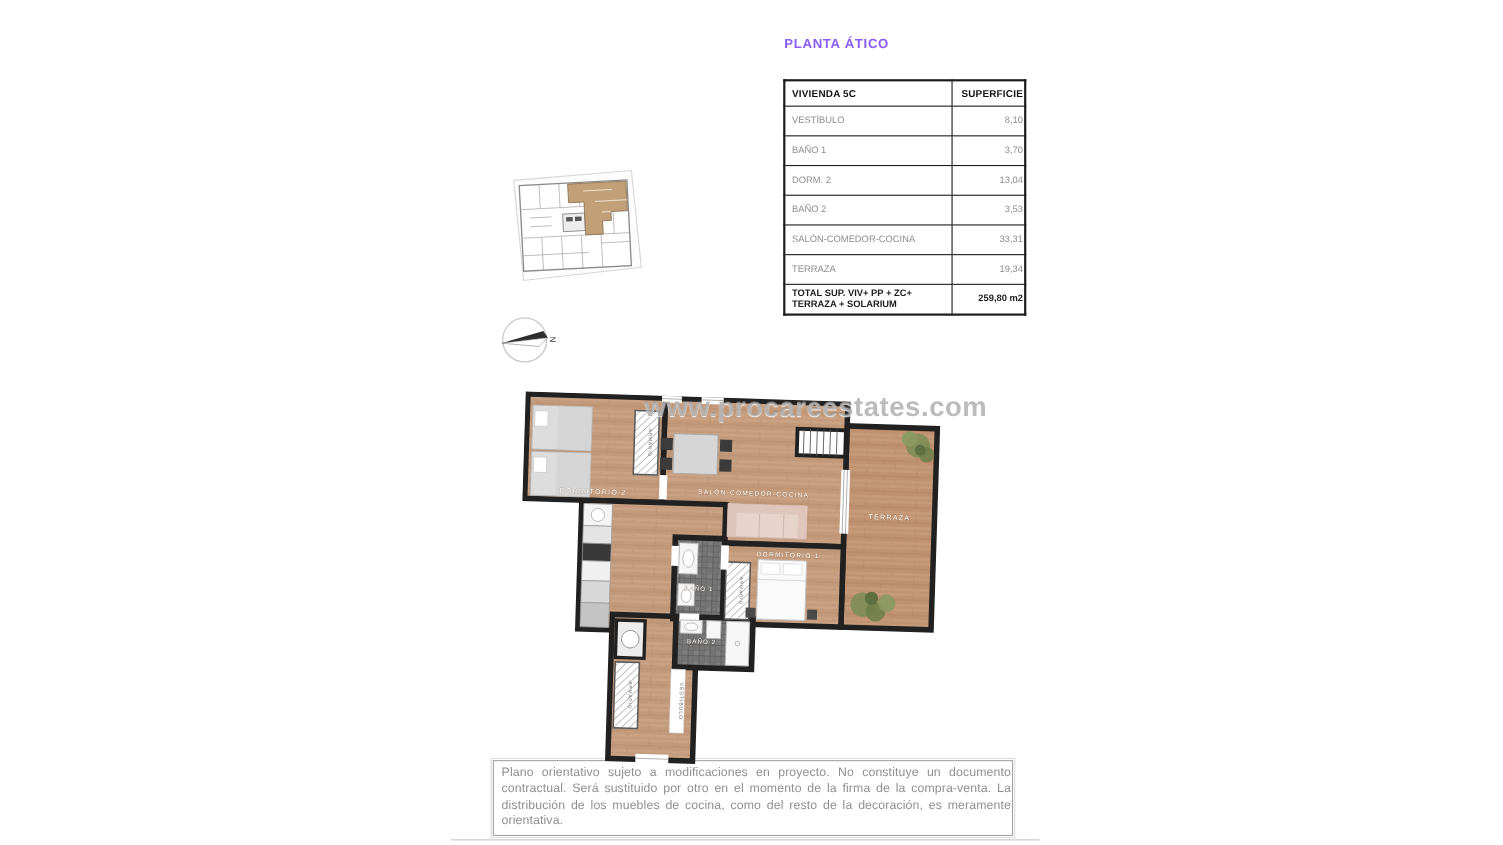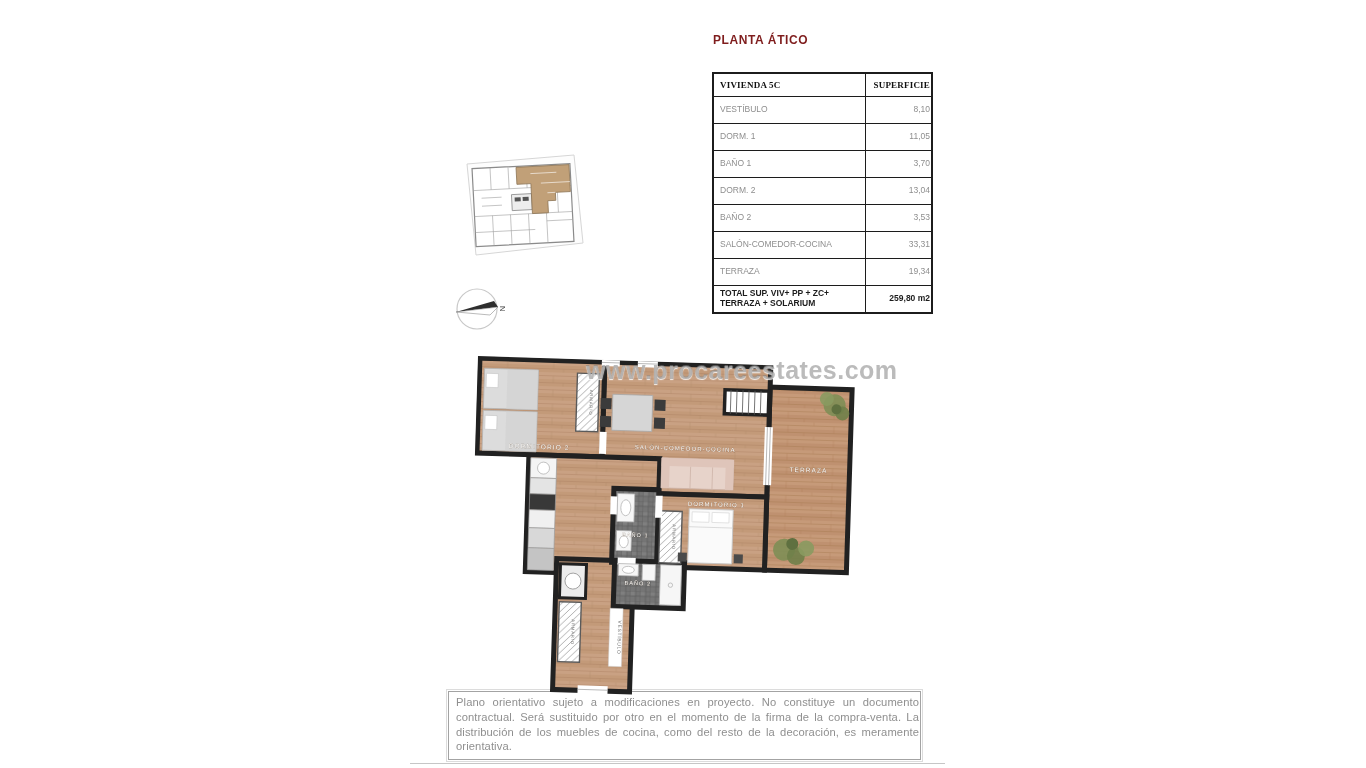--- a/index.html
+++ b/index.html
@@ -1,27 +1,27 @@
 <!DOCTYPE html>
 <html><head>
 <meta charset="utf-8">
 <style>
   html,body{margin:0;padding:0;}
   body{width:1366px;height:768px;background:#ffffff;overflow:hidden;position:relative;
        font-family:"Liberation Sans",sans-serif;}
   .abs{position:absolute;}
 
   
-  #page-title{left:713px;top:33px;font-size:12px;font-weight:bold;color:#7f1d1d;letter-spacing:.6px;}
+  #page-title{left:713px;top:33px;font-size:12px;font-weight:bold;color:#8b5cf6;letter-spacing:.6px;}
 
   
   #areas-table{left:712px;top:72px;width:211px;border-collapse:collapse;border:2px solid #1c1c1c;
                table-layout:fixed;}
   #areas-table th,#areas-table td{border:1px solid #1c1c1c;vertical-align:middle;}
-  #areas-table th{font-size:9px;color:#111;height:20px;letter-spacing:.2px;font-family:Liberation Serif, serif;}
+  #areas-table th{font-size:9px;color:#111;height:20px;letter-spacing:.2px;}
   #areas-table th.c1{text-align:left;padding-left:6px;width:144px;}
   #areas-table th.c2{text-align:right;width:63px;}
   #areas-table td{font-size:8.5px;color:#8e8e8e;height:22px;line-height:1.15;}
   #areas-table td.label{padding:2px 3px 2px 6px;text-align:left;}
   #areas-table td.value{text-align:right;}
   #areas-table tr.bold td{color:#1c1c1c;font-weight:bold;}
 
   
   #watermark{left:586px;top:356px;font-size:25px;font-weight:bold;letter-spacing:.5px;
              color:rgba(125,125,125,.52);text-shadow:0 1px 1px rgba(255,255,255,.85);
@@ -77,24 +77,20 @@
       <th class="c1">VIVIENDA 5C</th>
       <th class="c2">SUPERFICIE</th>
     </tr>
   </thead>
   <tbody id="areas-body">
       <tr>
         <td class="label">VESTÍBULO</td>
         <td class="value">8,10</td>
       </tr>
       <tr>
-        <td class="label">DORM. 1</td>
-        <td class="value">11,05</td>
-      </tr>
-      <tr>
         <td class="label">BAÑO 1</td>
         <td class="value">3,70</td>
       </tr>
       <tr>
         <td class="label">DORM. 2</td>
         <td class="value">13,04</td>
       </tr>
       <tr>
         <td class="label">BAÑO 2</td>
         <td class="value">3,53</td>

